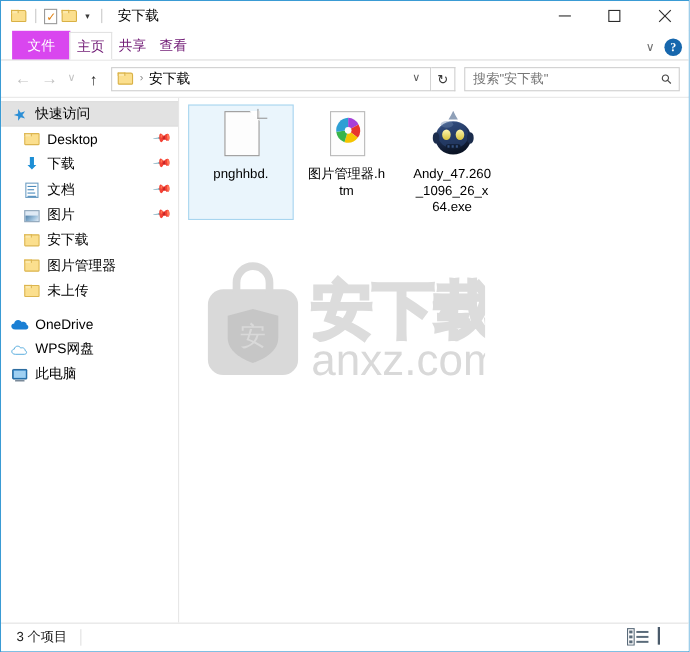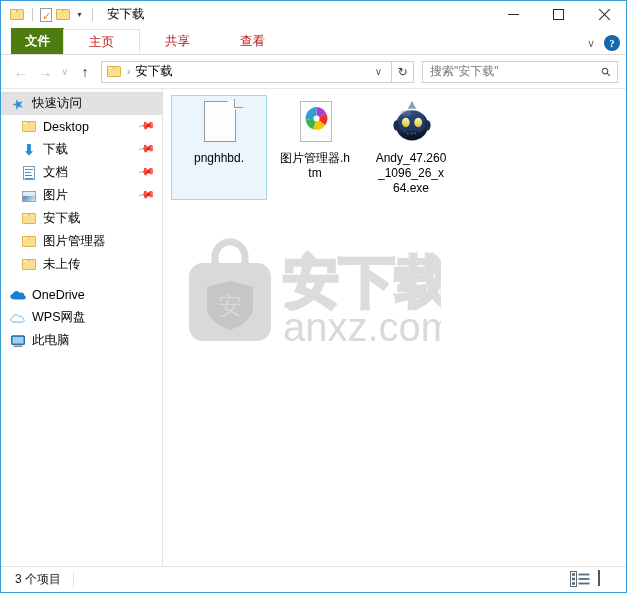--- a/index.html
+++ b/index.html
@@ -156,34 +156,33 @@
     flex: 0 0 auto;
     display: flex;
     align-items: flex-end;
     background: #ffffff;
     border-bottom: 1px solid #dcdcdc;
     position: relative;
   }
   .tab {
     height: 25px;
     line-height: 25px;
-    padding: 0 25px;
+    padding: 0 6px;
     font-size: 12.5px;
-    color: #b91c1c;
+    color: #701a75;
     box-sizing: border-box;
     white-space: nowrap;
   }
   .tab.file {
-    background: #4d7c0f;
+    background: #d946ef;
     color: #ffffff;
     padding: 0 14px;
     margin-left: 10px;
     height: 26px;
     line-height: 26px;
-    font-weight: bold;
   }
   .tab.plain {
     border-left: 1px solid #e2e2e2;
     border-right: 1px solid #e2e2e2;
     border-top: 1px solid #e2e2e2;
     background: #fff;
     margin-left: -1px;
     border-bottom: 1px solid #fff;
   }
   .tab.plain:first-of-type { }

